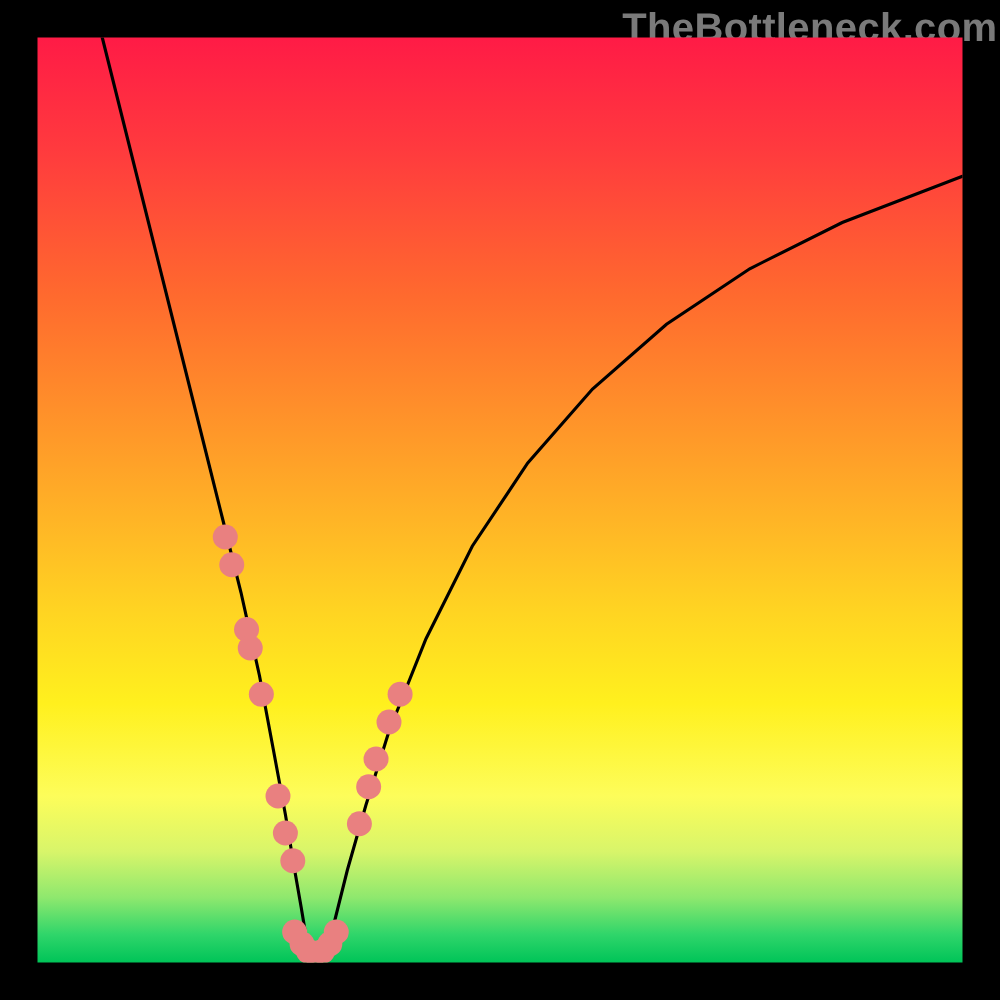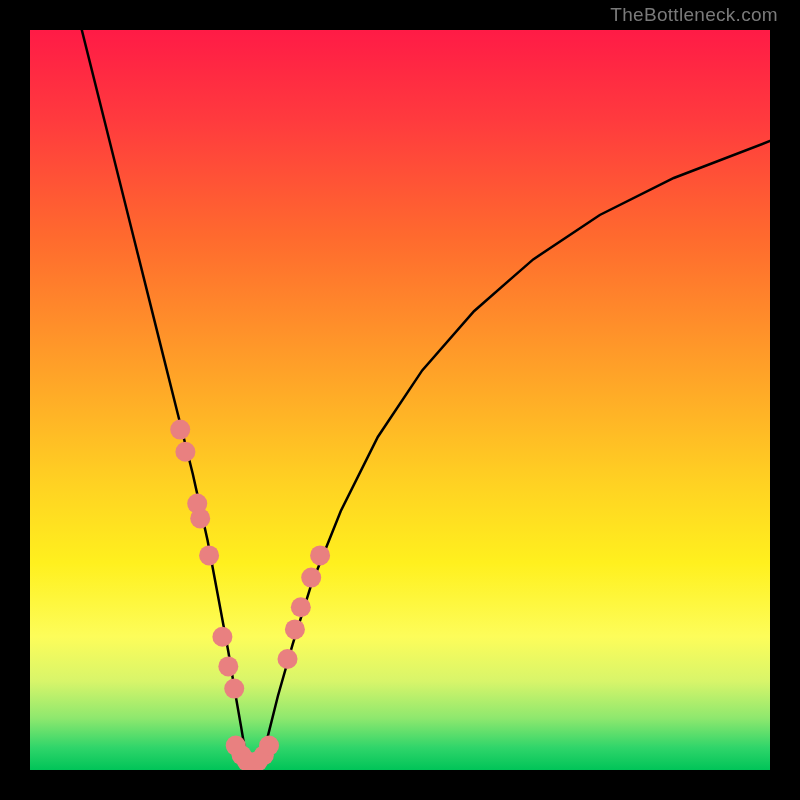--- a/index.html
+++ b/index.html
@@ -38,24 +38,24 @@
       #fdfd5a 82%,
       #d8f56a 88%,
       #8ee86e 93%,
       #2fd56a 97%,
       #00c458 100%
     );
   }
   .watermark {
     position: absolute;
     top: 4px;
-    right: 22px;
+    right: 2px;
     color: #7a7a7a;
-    font-size: 19px;
-    font-weight: 400;
+    font-size: 32px;
+    font-weight: 700;
     letter-spacing: 0.3px;
   }
   svg.curves {
     position: absolute;
     left: 0;
     top: 0;
     width: 740px;
     height: 740px;
   }
 </style>

